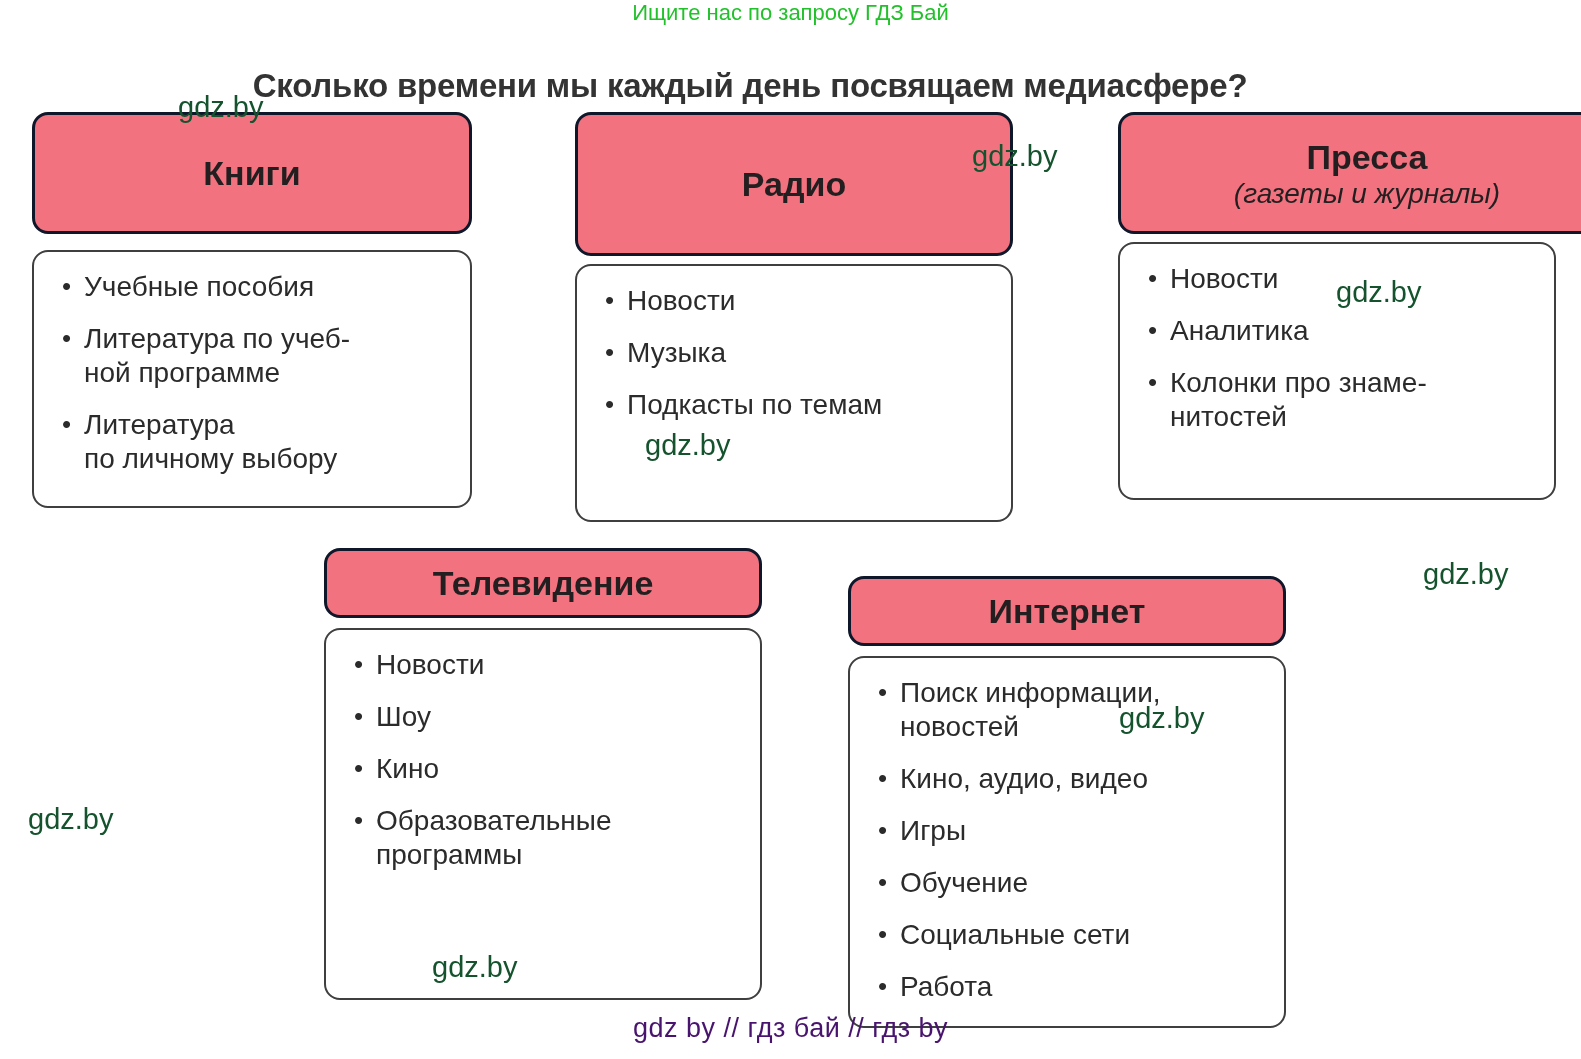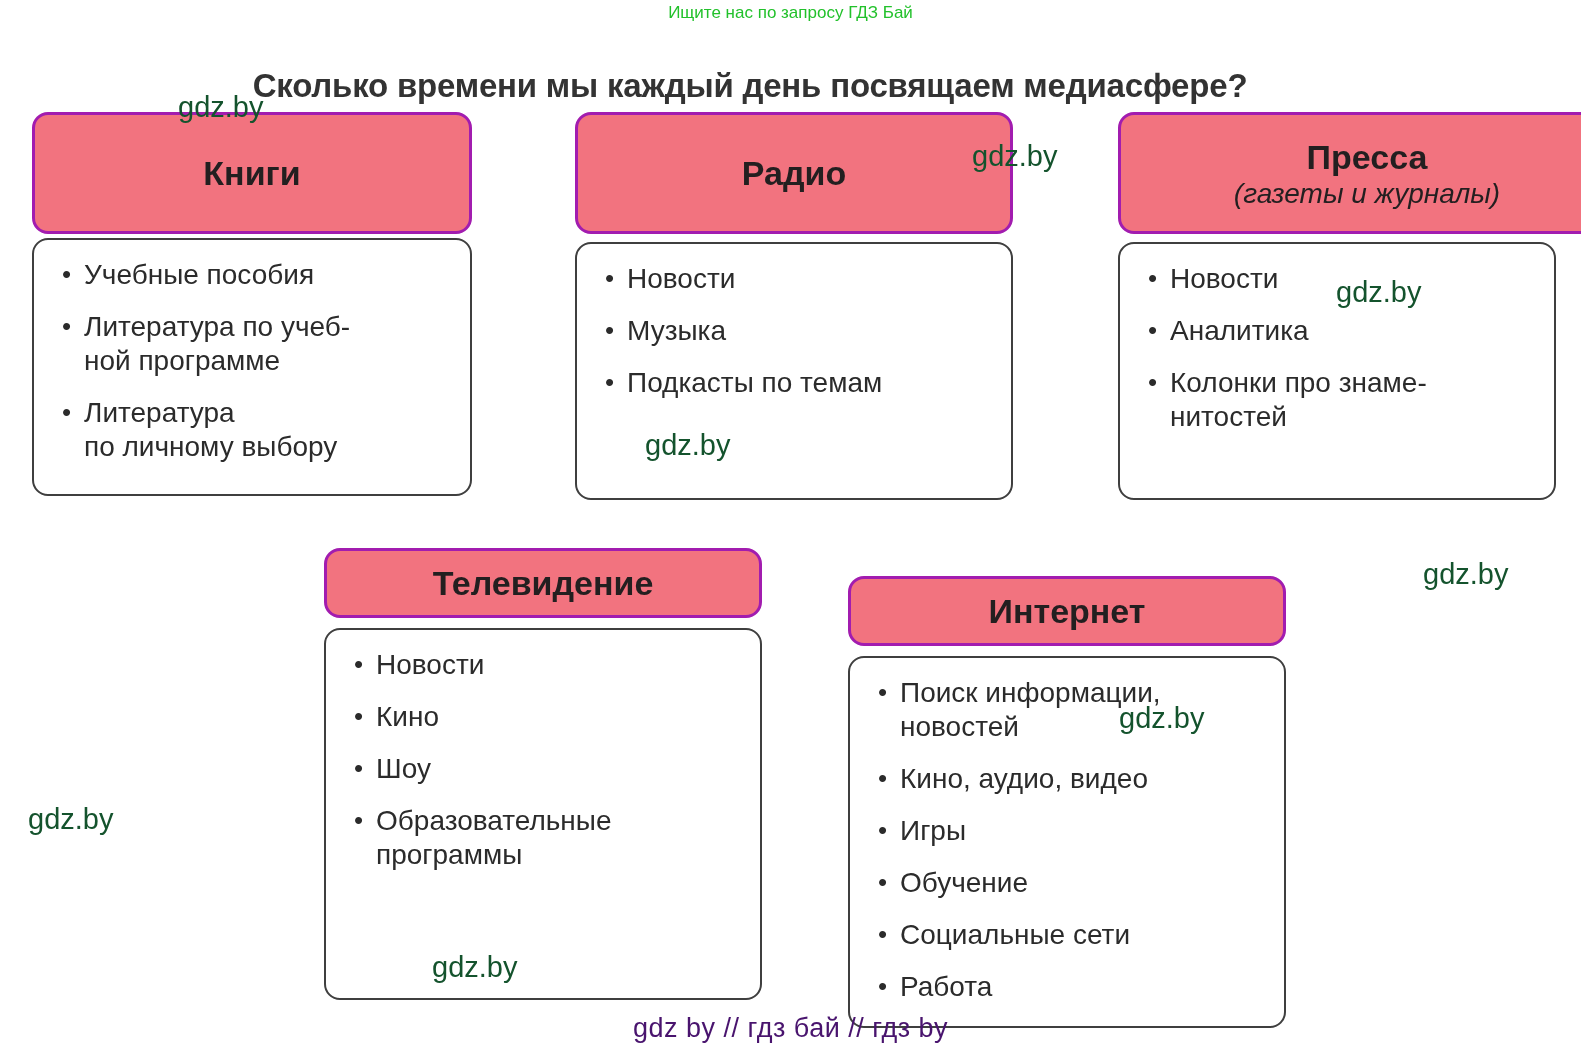--- a/index.html
+++ b/index.html
@@ -16,21 +16,21 @@
     color: #2b2b2b;
   }
 
   
   .top-banner {
     position: absolute;
     top: 0px;
     left: 0;
     width: 1581px;
     text-align: center;
-    font-size: 17px;
+    font-size: 22px;
     line-height: 26px;
     color: #22c12b;
     font-family: "Liberation Sans", sans-serif;
   }
 
   
   .page-title {
     position: absolute;
     top: 44px;
     left: 0;
@@ -43,21 +43,21 @@
     letter-spacing: -0.2px;
   }
 
   
   .card {
     position: absolute;
   }
   .card-header {
     box-sizing: border-box;
     background: #f2737f;
-    border: 3px solid #a21caf;
+    border: 3px solid #0f172a;
     border-radius: 16px;
     text-align: center;
     display: flex;
     flex-direction: column;
     align-items: center;
     justify-content: center;
     color: #231f20;
   }
   .card-header .hdr-main {
     font-size: 34px;
@@ -95,24 +95,24 @@
     position: absolute;
     left: 12px;
     top: -1px;
     font-size: 26px;
     line-height: 34px;
   }
 
   
   #card-books        { left: 32px;   top: 112px; }
   #card-books  .card-header { width: 440px; height: 122px; }
-  #card-books  .card-body   { width: 440px; height: 258px; margin-top: 4px; padding: 18px 27px 0 16px; }
+  #card-books  .card-body   { width: 440px; height: 258px; margin-top: 16px; padding: 18px 27px 0 16px; }
 
   #card-radio        { left: 575px;  top: 112px; }
-  #card-radio  .card-header { width: 438px; height: 122px; }
+  #card-radio  .card-header { width: 438px; height: 144px; }
   #card-radio  .card-body   { width: 438px; height: 258px; margin-top: 8px; padding: 18px 10px 0 16px; }
 
   #card-press        { left: 1118px; top: 112px; }
   #card-press  .card-header { width: 498px; height: 122px; }
   #card-press  .card-body   { width: 438px; height: 258px; margin-top: 8px; padding: 18px 10px 0 16px; }
 
   #card-tv           { left: 324px;  top: 548px; }
   #card-tv     .card-header { width: 438px; height: 70px; }
   #card-tv     .card-body   { width: 438px; height: 372px; margin-top: 10px; padding: 18px 10px 0 16px; }
 
@@ -204,22 +204,22 @@
   </div>
 </div>
 
 <div class="card" id="card-tv">
   <div class="card-header">
     <div class="hdr-main">Телевидение</div>
   </div>
   <div class="card-body">
     <ul>
       <li>Новости</li>
+      <li>Шоу</li>
       <li>Кино</li>
-      <li>Шоу</li>
       <li style="white-space: pre-line;">Образовательные
 программы</li>
     </ul>
   </div>
 </div>
 
 <div class="card" id="card-internet">
   <div class="card-header">
     <div class="hdr-main">Интернет</div>
   </div>

